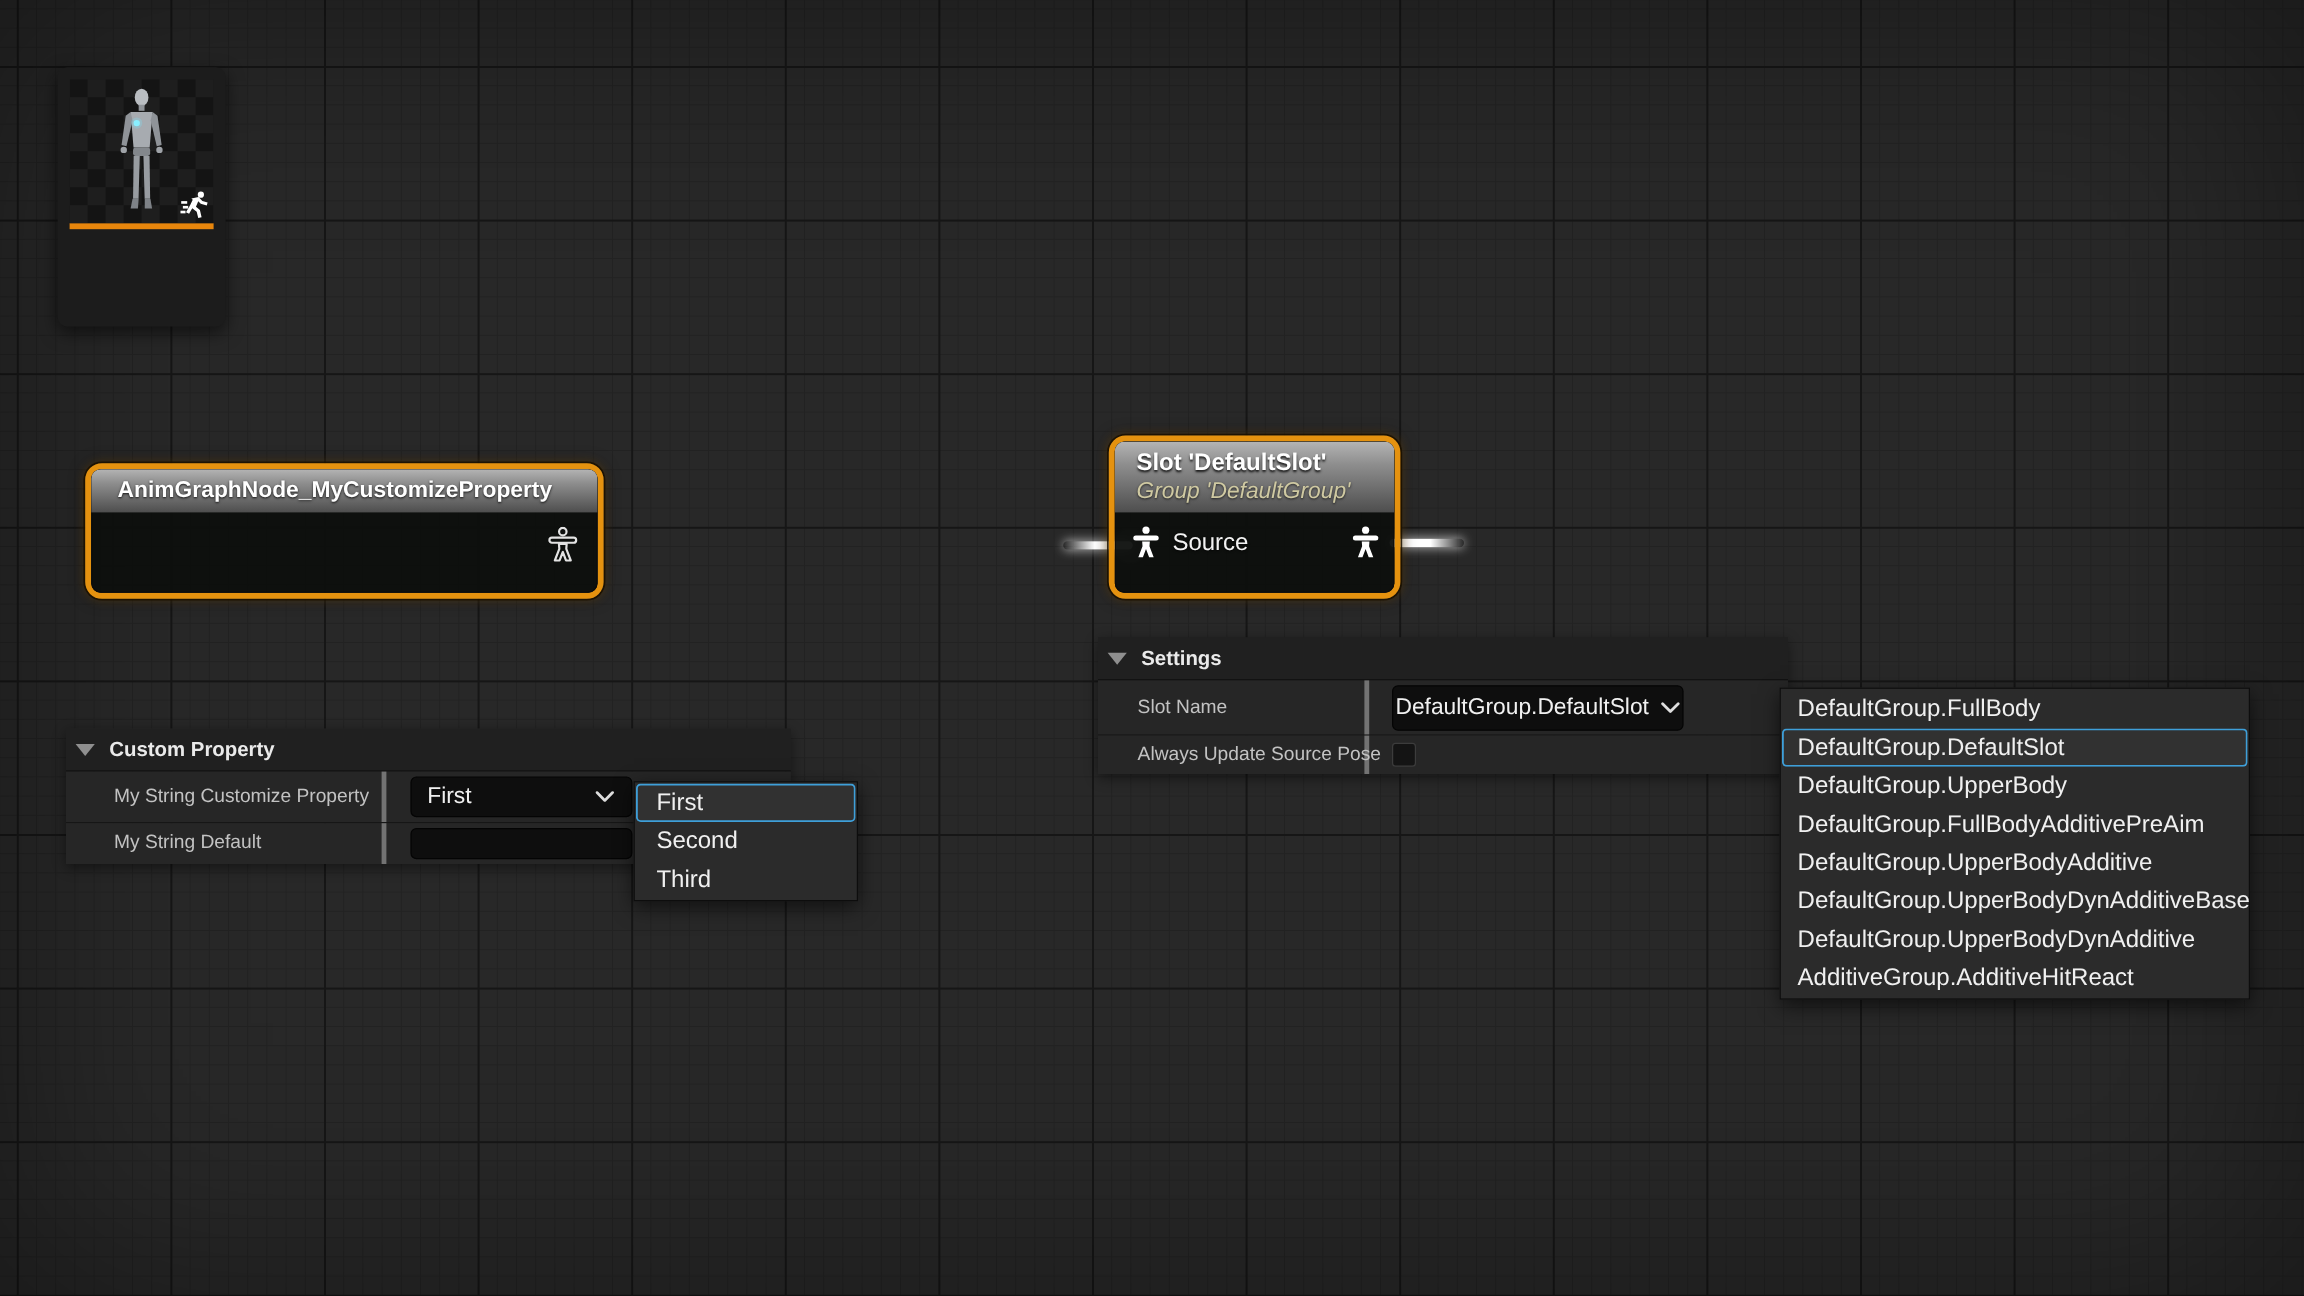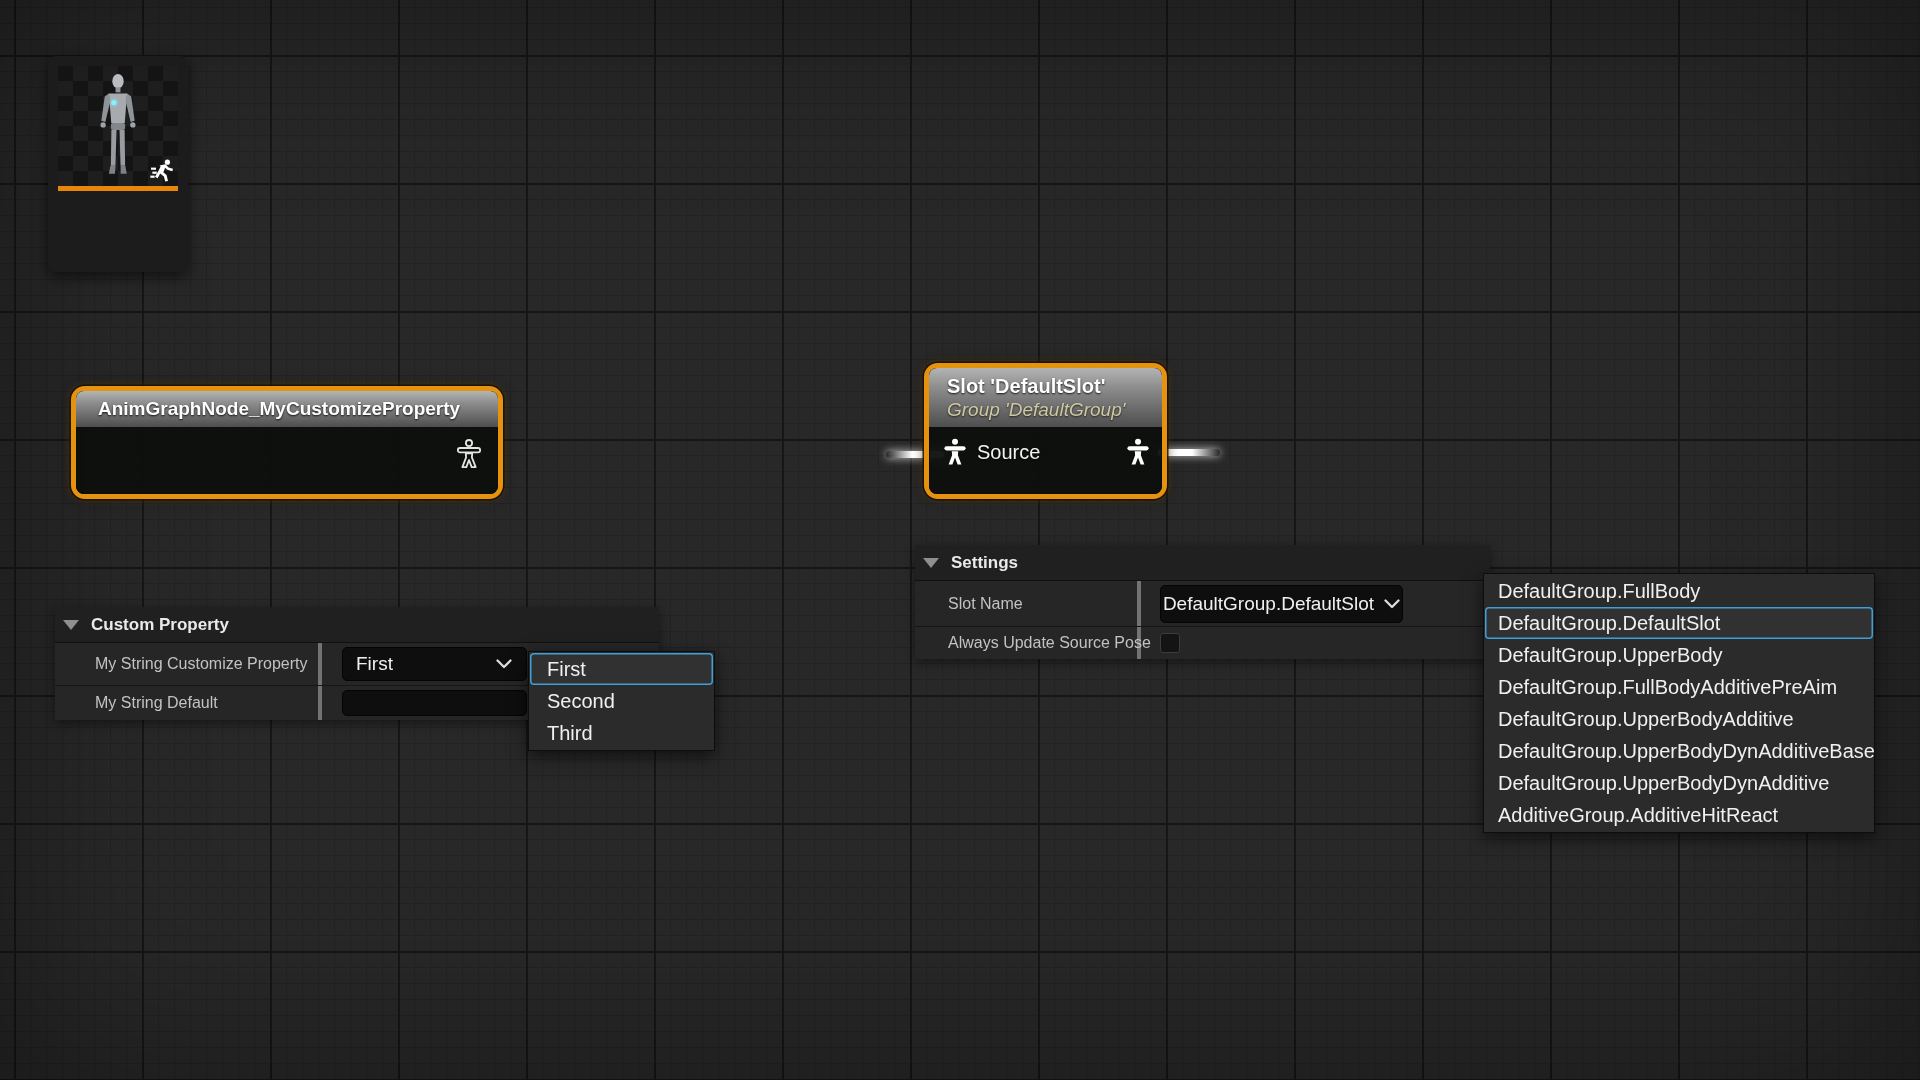--- a/index.html
+++ b/index.html
@@ -106,21 +106,21 @@
   }
   .combo-sm { width:185px; height:34px; font-size:19px; padding:0 14px 0 13px; }
   .combo-sm .chev { margin-left:auto; }
   .combo-lg { width:243px; height:38px; font-size:19px; justify-content:center; gap:10px; }
   .text-input {
     width:185px; height:26px; background:#0e0e0e; border:1px solid #040404; border-radius:5px;
     color:#e0e0e0; font-size:16px; padding:0 8px; font-family:"Liberation Sans", sans-serif;
   }
   .checkbox { width:20px; height:20px; background:#141414; border:1px solid #3c3c3c; border-radius:3px; }
 
-  .panel-settings { left:915px; top:545px; width:575px; }
+  .panel-settings { left:915px; top:531px; width:575px; }
   .panel-settings .prop-label-cell { width:226px; padding-left:33px; }
   .panel-settings .prop-value-cell { padding-left:19px; }
   .row-h-md { height:46px; }
   .row-h-xs { height:32px; }
 
   
   .menu { position:absolute; background:#2b2b2b; border:1px solid #0d0d0d;
     box-shadow:0 5px 16px rgba(0,0,0,0.6); z-index:50; padding:1px;text-align:right; }
   .menu-item { height:32px; display:flex; align-items:center; color:#f0f0f0; font-size:20px; white-space:nowrap; }
   .menu-item.selected { box-shadow:inset 0 0 0 1.5px #3e9fd9; border-radius:4px; background:#313131; }

